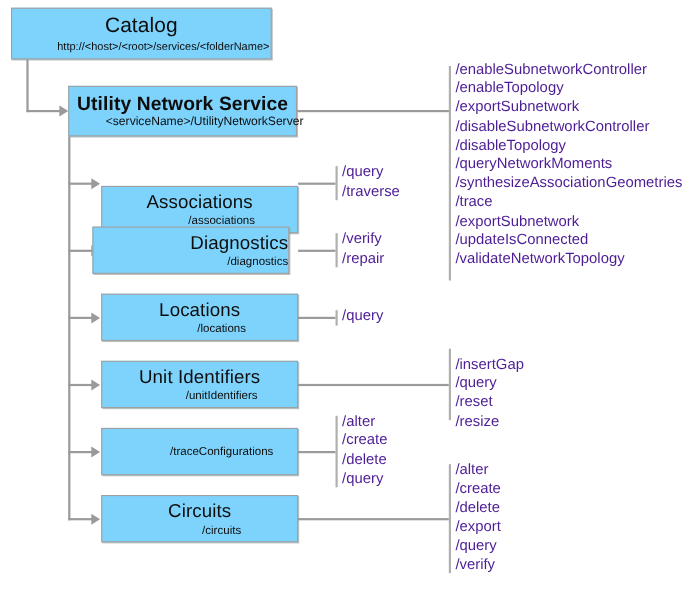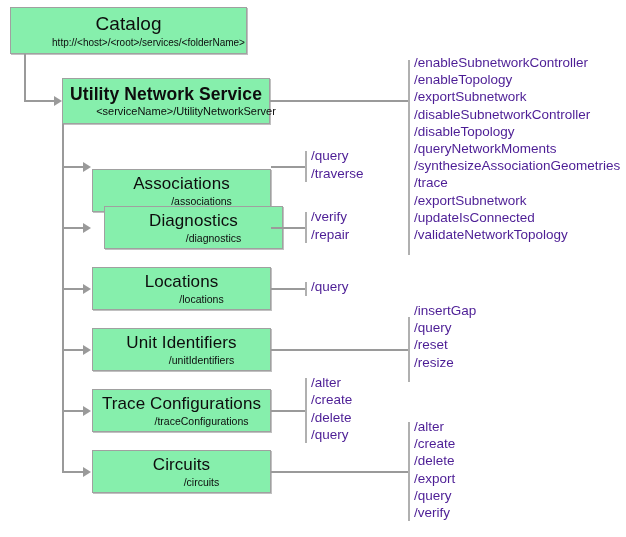--- a/index.html
+++ b/index.html
@@ -11,21 +11,21 @@
     position: relative;
     width: 626px;
     height: 537px;
     background: #ffffff;
     font-family: "Liberation Sans", sans-serif;
     overflow: hidden;
   }
   .node {
     position: absolute;
     box-sizing: border-box;
-    background: #86efac;
+    background: #7dd3fc;
     border: 1px solid #a0a0a0;
     box-shadow: 1px 1px 0 rgba(140,140,140,0.55);
     display: flex;
     flex-direction: column;
     align-items: center;
     justify-content: center;
     color: #0d0d0d;
   }
   .node .title {
     font-size: 17px;
@@ -115,40 +115,39 @@
 
   <div id="children-layer">
       <div class="ln-h" style="left: 62px; top: 165.5px; width: 22px;"></div>
       <div class="arrow" style="left: 83px; top: 161.5px;"></div>
       <div class="node" style="left: 92px; top: 145px; width: 179px; height: 43px; margin-top: 24px;">
         <div class="title">Associations</div>
         <div class="subtitle">/associations</div>
       </div>
       <div class="ln-h" style="left: 62px; top: 226.5px; width: 22px;"></div>
       <div class="arrow" style="left: 83px; top: 222.5px;"></div>
-      <div class="node" style="left: 104px; top: 206px; width: 179px; height: 43px;">
+      <div class="node" style="left: 84px; top: 206px; width: 179px; height: 43px; align-items: flex-end;">
         <div class="title">Diagnostics</div>
         <div class="subtitle">/diagnostics</div>
       </div>
       <div class="ln-h" style="left: 62px; top: 287.5px; width: 22px;"></div>
       <div class="arrow" style="left: 83px; top: 283.5px;"></div>
       <div class="node" style="left: 92px; top: 267px; width: 179px; height: 43px;">
         <div class="title">Locations</div>
         <div class="subtitle">/locations</div>
       </div>
       <div class="ln-h" style="left: 62px; top: 348.5px; width: 22px;"></div>
       <div class="arrow" style="left: 83px; top: 344.5px;"></div>
       <div class="node" style="left: 92px; top: 328px; width: 179px; height: 43px;">
         <div class="title">Unit Identifiers</div>
         <div class="subtitle">/unitIdentifiers</div>
       </div>
       <div class="ln-h" style="left: 62px; top: 409.5px; width: 22px;"></div>
       <div class="arrow" style="left: 83px; top: 405.5px;"></div>
       <div class="node" style="left: 92px; top: 389px; width: 179px; height: 43px;">
-        <div class="title">Trace Configurations</div>
         <div class="subtitle">/traceConfigurations</div>
       </div>
       <div class="ln-h" style="left: 62px; top: 470.5px; width: 22px;"></div>
       <div class="arrow" style="left: 83px; top: 466.5px;"></div>
       <div class="node" style="left: 92px; top: 450px; width: 179px; height: 43px;">
         <div class="title">Circuits</div>
         <div class="subtitle">/circuits</div>
       </div>
     </div>
 
@@ -165,21 +164,21 @@
         <div>/verify</div>
         <div>/repair</div>
       </div>
       <div class="ln-h" style="left: 271px; top: 287.5px; width: 34px;"></div>
       <div class="opbar" style="left: 305px; top: 281.5px; height: 14px;"></div>
       <div class="ops" style="left: 311px; top: 277.9px;">
         <div>/query</div>
       </div>
       <div class="ln-h" style="left: 271px; top: 348.5px; width: 137px;"></div>
       <div class="opbar" style="left: 408px; top: 317.1px; height: 64.8px;"></div>
-      <div class="ops" style="left: 414px; top: 302px;">
+      <div class="ops" style="left: 414px; top: 322px;">
         <div>/insertGap</div>
         <div>/query</div>
         <div>/reset</div>
         <div>/resize</div>
       </div>
       <div class="ln-h" style="left: 271px; top: 409.5px; width: 34px;"></div>
       <div class="opbar" style="left: 305px; top: 378.1px; height: 64.8px;"></div>
       <div class="ops" style="left: 311px; top: 374.1px;">
         <div>/alter</div>
         <div>/create</div>

